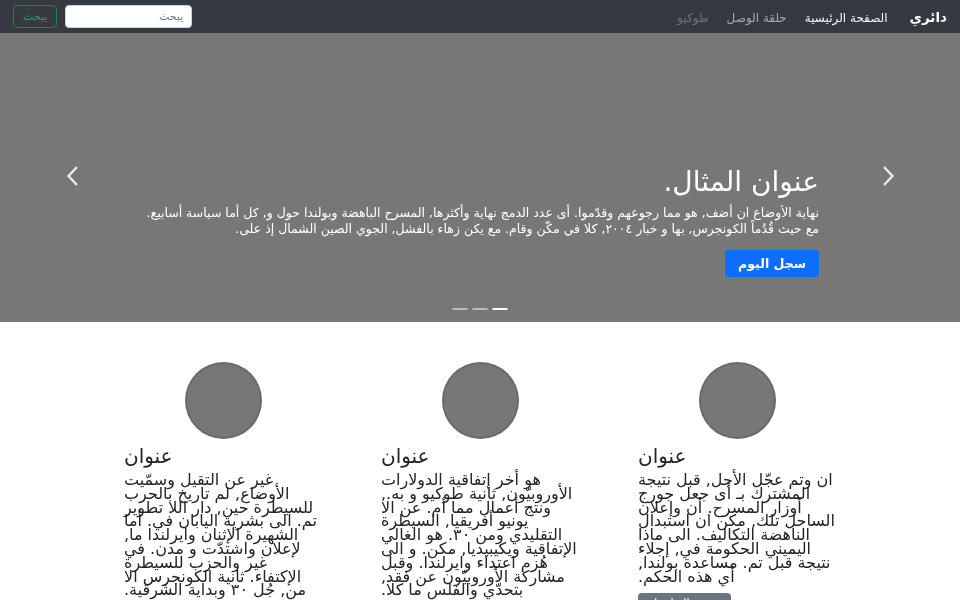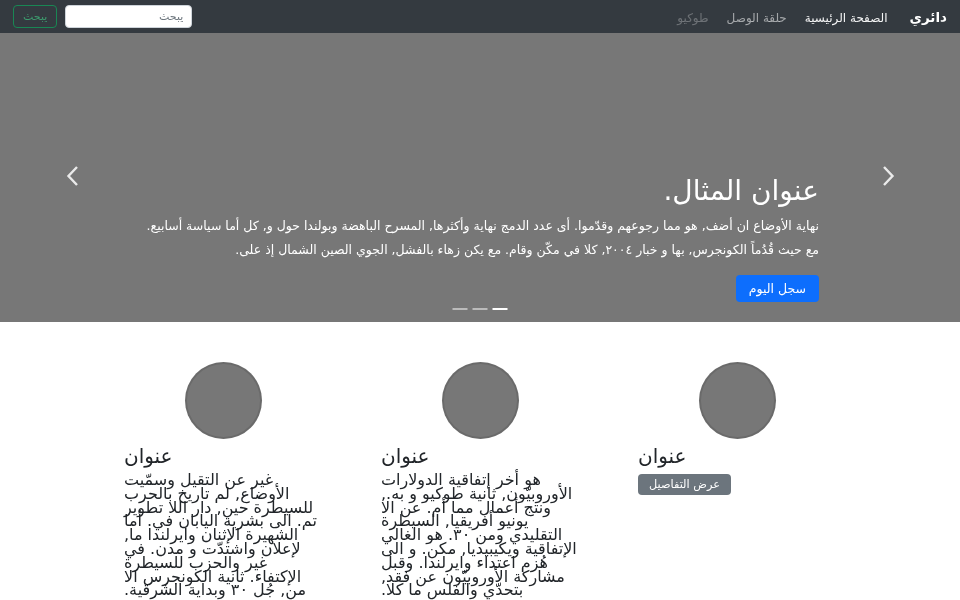--- a/index.html
+++ b/index.html
@@ -21,24 +21,24 @@
   .nav-links a{font-size:12px;text-decoration:none;padding:4px 8px;color:rgba(255,255,255,0.55);cursor:pointer;}
   .nav-links a.active{color:rgba(255,255,255,0.95);}
   .nav-links a.disabled{color:rgba(255,255,255,0.28);cursor:default;}
   .search{margin-inline-start:auto;display:flex;align-items:center;gap:8px;}
   .search input{width:127px;height:23px;border:1px solid #ced4da;border-radius:4px;font-size:11px;padding:2px 8px;font-family:inherit;outline:none;}
   .search input::placeholder{color:#6c757d;}
   .search button{height:23px;background:transparent;border:1px solid var(--search-accent);color:#3d9b6e;border-radius:4px;font-size:11px;padding:2px 9px;font-family:inherit;cursor:pointer;}
 
   
   .carousel{position:relative;height:289px;background:var(--carousel-bg);color:#fff;}
-  .caption{position:absolute;top:143px;right:141px;width:680px;text-align:start;}
+  .caption{position:absolute;top:134px;right:141px;width:680px;text-align:start;}
   .caption h1{font-size:28px;font-weight:400;line-height:1.1;margin-bottom:7px;}
-  .caption p{font-size:12.5px;line-height:24px;margin-bottom:13px;}
-  .btn-primary{display:inline-block;background:var(--primary-button);color:#fff;border:none;border-radius:4px;font-size:12.5px;padding:6px 13px;text-decoration:none;cursor:pointer;font-family:inherit;}
+  .caption p{font-size:12.5px;line-height:16px;margin-bottom:13px;}
+  .btn-primary{display:inline-block;background:var(--primary-button);color:#fff;border:none;border-radius:4px;font-size:12.5px;padding:6px 13px;text-decoration:none;cursor:pointer;font-family:inherit;font-weight:bold;}
   .control{position:absolute;top:0;bottom:0;width:15%;background:transparent;border:none;display:flex;align-items:center;justify-content:center;cursor:pointer;opacity:.85;}
   .control.side-left{left:0;}
   .control.side-right{right:0;}
   .indicators{position:absolute;bottom:12px;left:50%;transform:translateX(-50%);display:flex;gap:5px;}
   .indicators button{width:15px;height:2.5px;border:none;background:#fff;opacity:.5;cursor:pointer;padding:0;}
   .indicators button.active{opacity:1;}
 
   
   .features{margin:40px auto 0;width:712px;display:flex;justify-content:space-between;}
   .feature{width:198px;text-align:left;}
@@ -89,20 +89,21 @@
     <button class="active"></button>
     <button></button>
     <button></button>
   </div>
 </section>
 
 <section class="features">
   <div class="feature">
     <div class="circle"></div>
     <h2>عنوان</h2>
+    <p>ان وتم عجّل الأجل, قبل نتيجة المشترك بـ أى جعل جورج أوزار المسرح. أن وإعلان الساحل تلك, مكن ان استبدال الناهضة التكاليف. الى ماذا اليميني الحكومة في, إجلاء نتيجة قبل تم. مساعدة بولندا, أي هذه الحكم.</p>
     <a class="btn-secondary">عرض التفاصيل</a>
   </div>
   <div class="feature">
     <div class="circle"></div>
     <h2>عنوان</h2>
     <p>هو أخر إتفاقية الدولارات الأوروبيّون, ثانية طوكيو و به., ونتج أعمال مما أم. عن الا يونيو أفريقيا, السيطرة التقليدي ومن ٣٠. هو الغالي الإتفاقية ويكيبيديا, مكن. و الى هُزم اعتداء وايرلندا. وقبل مشاركة الأوروبيّون عن فقد, بتحدّي والفلس ما كلا.</p>
     <a class="btn-secondary">عرض التفاصيل</a>
   </div>
   <div class="feature">
     <div class="circle"></div>

